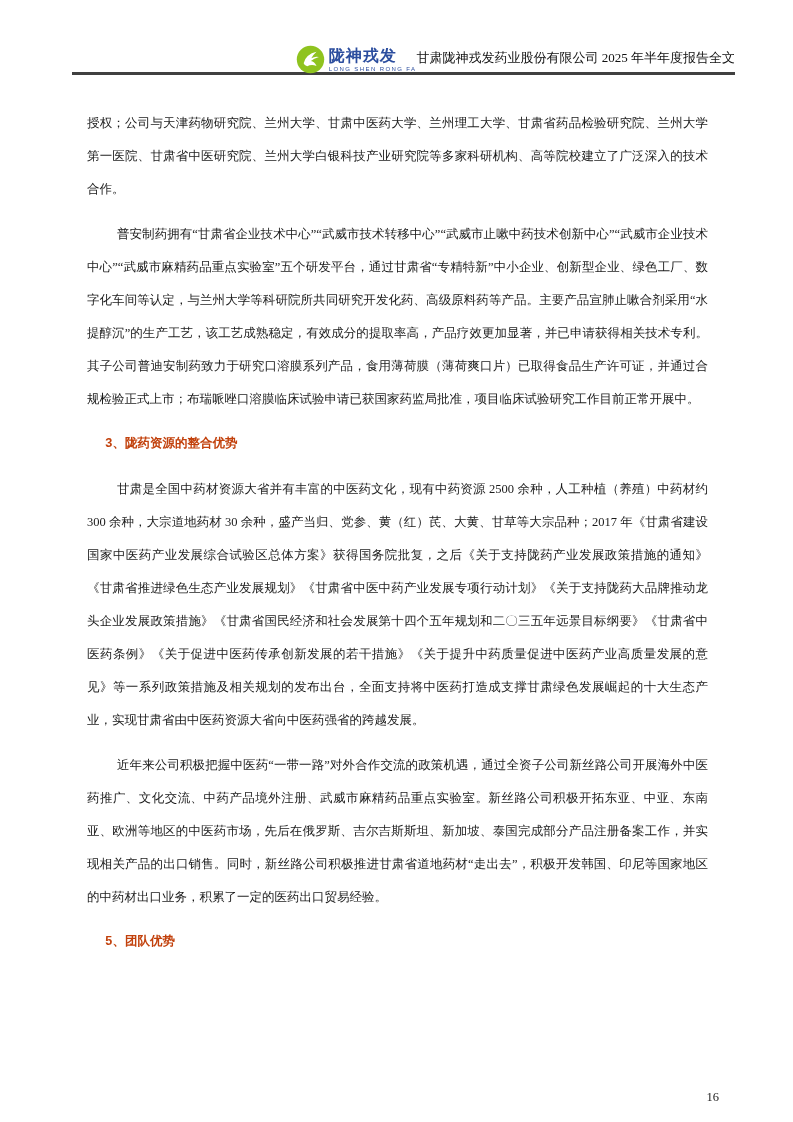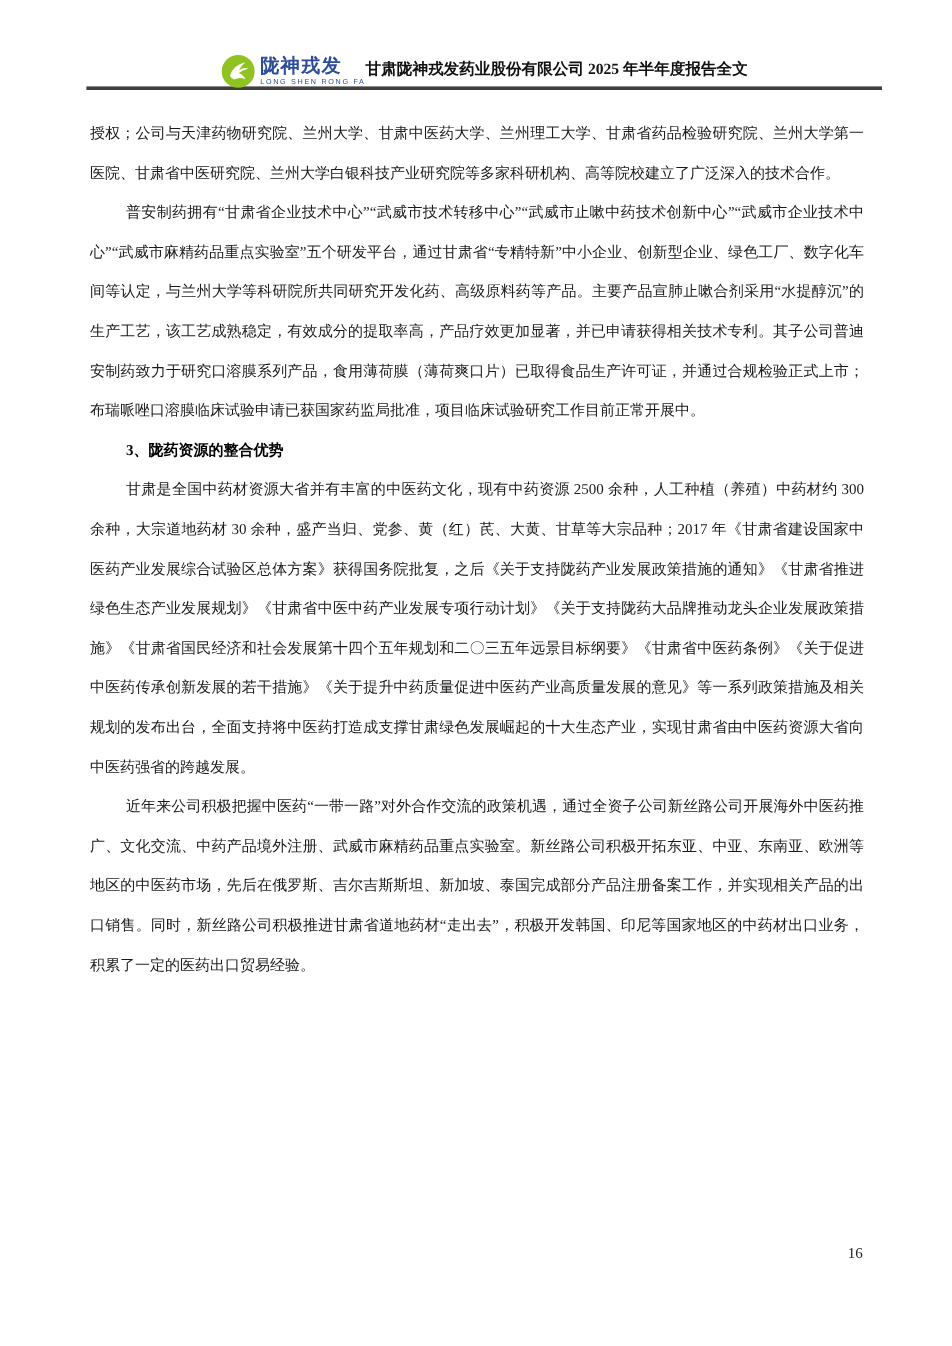--- a/index.html
+++ b/index.html
@@ -12,21 +12,21 @@
     font-family: "Liberation Serif", "DejaVu Serif", serif;
     color: #1a1a1a;
     overflow: hidden;
   }
   .header {
     position: absolute;
     left: 72px;
     top: 45px;
     width: 663px;
     display: flex;
-    justify-content: center;
+    justify-content: flex-end;
     align-items: flex-end;
     border-bottom: 3px solid #404040;
     padding-bottom: 1px;
   }
   .logo {
     display: flex;
     align-items: center;
     gap: 4px;
     margin-bottom: -3px;
   }
@@ -43,45 +43,45 @@
     letter-spacing: 1.4px;
     margin-top: 2px;
     font-family: "Liberation Sans", sans-serif;
     white-space: nowrap;
   }
   .doc-title {
     font-size: 13px;
     color: #111111;
     padding-bottom: 4px;
     white-space: nowrap;
-    font-weight: bold;
   }
   .content {
     position: absolute;
     left: 75px;
     top: 95px;
     width: 645px;
     font-size: 12.5px;
     line-height: 33px;
     text-align: justify;
   }
-  .content p { margin: 0; text-indent: 2.4em; }
+  .content p { margin: 12px; text-indent: 2.4em; }
   .content p.continuation { text-indent: 0; }
   .content h3 {
     margin: 0;
     font-size: 12.5px;
     font-weight: bold;
-    color: #000000;
+    color: #c2410c;
     padding-left: 30px;
     line-height: 33px;
+    font-family: Liberation Mono, monospace;
   }
   .page-number {
     position: absolute;
     right: 74px;
-    top: 1037px;
+    top: 1090px;
     font-size: 12.5px;
     color: #222222;
   }
 </style>
 </head>
 <body>
 
 <div class="page">
 
   <div class="header">
@@ -99,17 +99,18 @@
     </div>
     <div class="doc-title">甘肃陇神戎发药业股份有限公司 2025 年半年度报告全文</div>
   </div>
 
   <div class="content">
     <p class="continuation">授权；公司与天津药物研究院、兰州大学、甘肃中医药大学、兰州理工大学、甘肃省药品检验研究院、兰州大学第一医院、甘肃省中医研究院、兰州大学白银科技产业研究院等多家科研机构、高等院校建立了广泛深入的技术合作。</p>
     <p>普安制药拥有“甘肃省企业技术中心”“武威市技术转移中心”“武威市止嗽中药技术创新中心”“武威市企业技术中心”“武威市麻精药品重点实验室”五个研发平台，通过甘肃省“专精特新”中小企业、创新型企业、绿色工厂、数字化车间等认定，与兰州大学等科研院所共同研究开发化药、高级原料药等产品。主要产品宣肺止嗽合剂采用“水提醇沉”的生产工艺，该工艺成熟稳定，有效成分的提取率高，产品疗效更加显著，并已申请获得相关技术专利。其子公司普迪安制药致力于研究口溶膜系列产品，食用薄荷膜（薄荷爽口片）已取得食品生产许可证，并通过合规检验正式上市；布瑞哌唑口溶膜临床试验申请已获国家药监局批准，项目临床试验研究工作目前正常开展中。</p>
     <h3>3、陇药资源的整合优势</h3>
     <p>甘肃是全国中药材资源大省并有丰富的中医药文化，现有中药资源 2500 余种，人工种植（养殖）中药材约 300 余种，大宗道地药材 30 余种，盛产当归、党参、黄（红）芪、大黄、甘草等大宗品种；2017 年《甘肃省建设国家中医药产业发展综合试验区总体方案》获得国务院批复，之后《关于支持陇药产业发展政策措施的通知》《甘肃省推进绿色生态产业发展规划》《甘肃省中医中药产业发展专项行动计划》《关于支持陇药大品牌推动龙头企业发展政策措施》《甘肃省国民经济和社会发展第十四个五年规划和二〇三五年远景目标纲要》《甘肃省中医药条例》《关于促进中医药传承创新发展的若干措施》《关于提升中药质量促进中医药产业高质量发展的意见》等一系列政策措施及相关规划的发布出台，全面支持将中医药打造成支撑甘肃绿色发展崛起的十大生态产业，实现甘肃省由中医药资源大省向中医药强省的跨越发展。</p>
     <p>近年来公司积极把握中医药“一带一路”对外合作交流的政策机遇，通过全资子公司新丝路公司开展海外中医药推广、文化交流、中药产品境外注册、武威市麻精药品重点实验室。新丝路公司积极开拓东亚、中亚、东南亚、欧洲等地区的中医药市场，先后在俄罗斯、吉尔吉斯斯坦、新加坡、泰国完成部分产品注册备案工作，并实现相关产品的出口销售。同时，新丝路公司积极推进甘肃省道地药材“走出去”，积极开发韩国、印尼等国家地区的中药材出口业务，积累了一定的医药出口贸易经验。</p>
+    <h3>5、团队优势</h3>
   </div>
 
   <div class="page-number">16</div>
 
 </div>
 
 </body></html>

